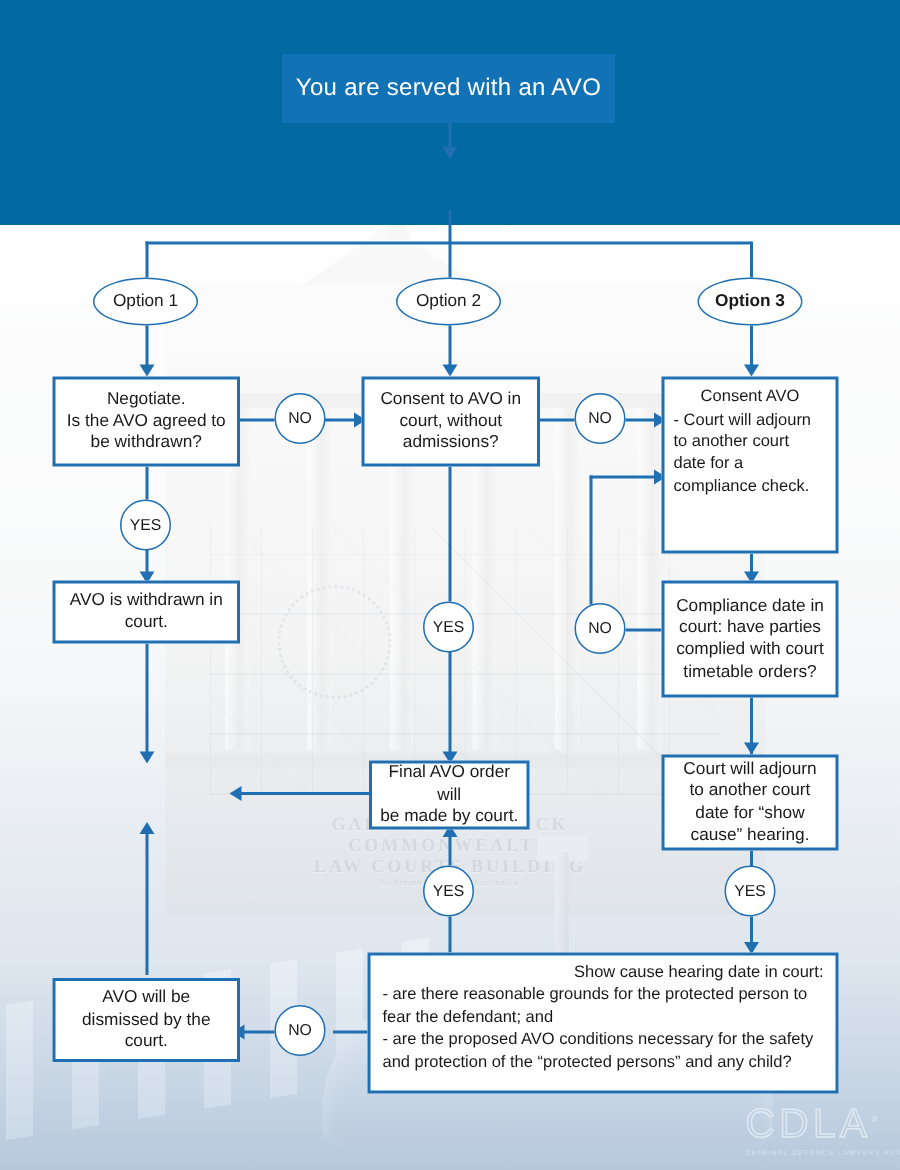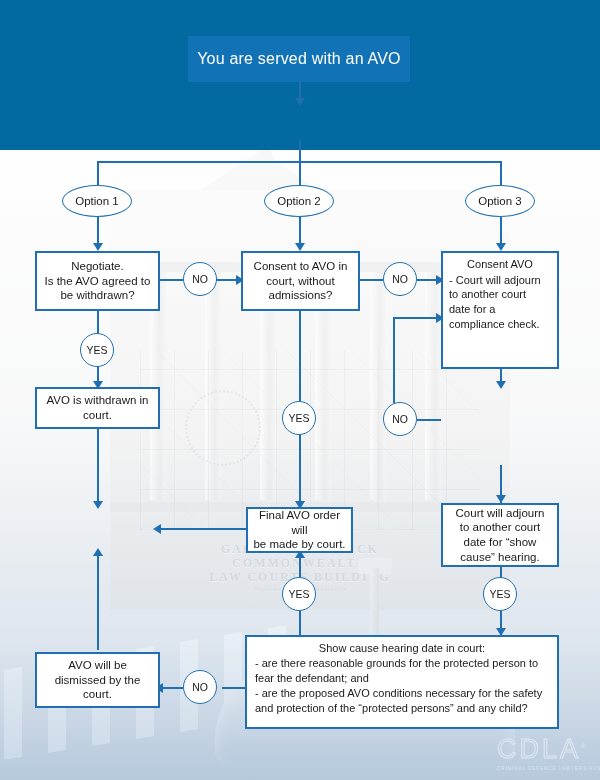--- a/index.html
+++ b/index.html
@@ -122,21 +122,21 @@
     font-size:16px;font-weight:400;letter-spacing:.2px;
   }
   .node.listbox{
     text-align:left;justify-content:flex-start;padding:4px 6px;
     font-size:11px;line-height:1.34;
   }
   .node.showcause{
     text-align:left;justify-content:flex-start;padding:4px 8px;
     font-size:11px;line-height:1.36;
   }
-  .node.showcause .sc-title{display:block;text-align:center;width:100%;}
+  .node.showcause .sc-title{display:block;text-align:right;width:100%;}
 
   .pill{
     position:absolute;
     background:#ffffff;
     border:1.6px solid #1f6fb2;
     border-radius:50%;
     box-sizing:border-box;
     display:flex;align-items:center;justify-content:center;
     font-size:10.5px;color:#1a1a1a;
   }
@@ -271,21 +271,21 @@
   <div class="arr arr-l" style="left:155px;top:683px;"></div>
 
   <div class="ln lnv" style="left:97px;top:552px;height:98px;"></div>
   <div class="arr arr-u" style="left:93px;top:548px;"></div>
 
   <div class="node header" style="left:188px;top:36px;width:222px;height:46px;">You are served with an AVO</div>
 
 
   <div class="ellipse" style="left:62px;top:185px;width:70px;height:32px;">Option 1</div>
   <div class="ellipse" style="left:264px;top:185px;width:70px;height:32px;">Option 2</div>
-  <div class="ellipse" style="left:465px;top:185px;width:70px;height:32px;">Option 3</div>
+  <div class="ellipse" style="left:465px;top:185px;width:70px;height:32px;font-weight:bold;">Option 3</div>
 
   <div class="node" style="left:35px;top:251px;width:125px;height:60px;">Negotiate.
 Is the AVO agreed to
 be withdrawn?</div>
 
   <div class="node" style="left:241px;top:251px;width:119px;height:60px;">Consent to AVO in
 court, without
 admissions?</div>
 
   <div class="node listbox" style="left:441px;top:251px;width:118px;height:118px;flex-direction:column;">
@@ -297,20 +297,24 @@
   </div>
 
   <div class="pill" style="left:183px;top:262px;width:34px;height:34px;">NO</div>
   <div class="pill" style="left:383px;top:262px;width:34px;height:34px;">NO</div>
 
   <div class="pill" style="left:80px;top:333px;width:34px;height:34px;">YES</div>
 
   <div class="node" style="left:35px;top:387px;width:125px;height:42px;">AVO is withdrawn in
 court.</div>
 
+  <div class="node" style="left:441px;top:387px;width:118px;height:78px;">Compliance date in
+court: have parties
+complied with court
+timetable orders?</div>
 
   <div class="pill" style="left:383px;top:402px;width:34px;height:34px;">NO</div>
 
   <div class="pill" style="left:282px;top:401px;width:34px;height:34px;">YES</div>
 
 
   <div class="node" style="left:246px;top:507px;width:107px;height:46px;">Final AVO order will
 be made by court.</div>
 
   <div class="node" style="left:441px;top:503px;width:118px;height:64px;">Court will adjourn

